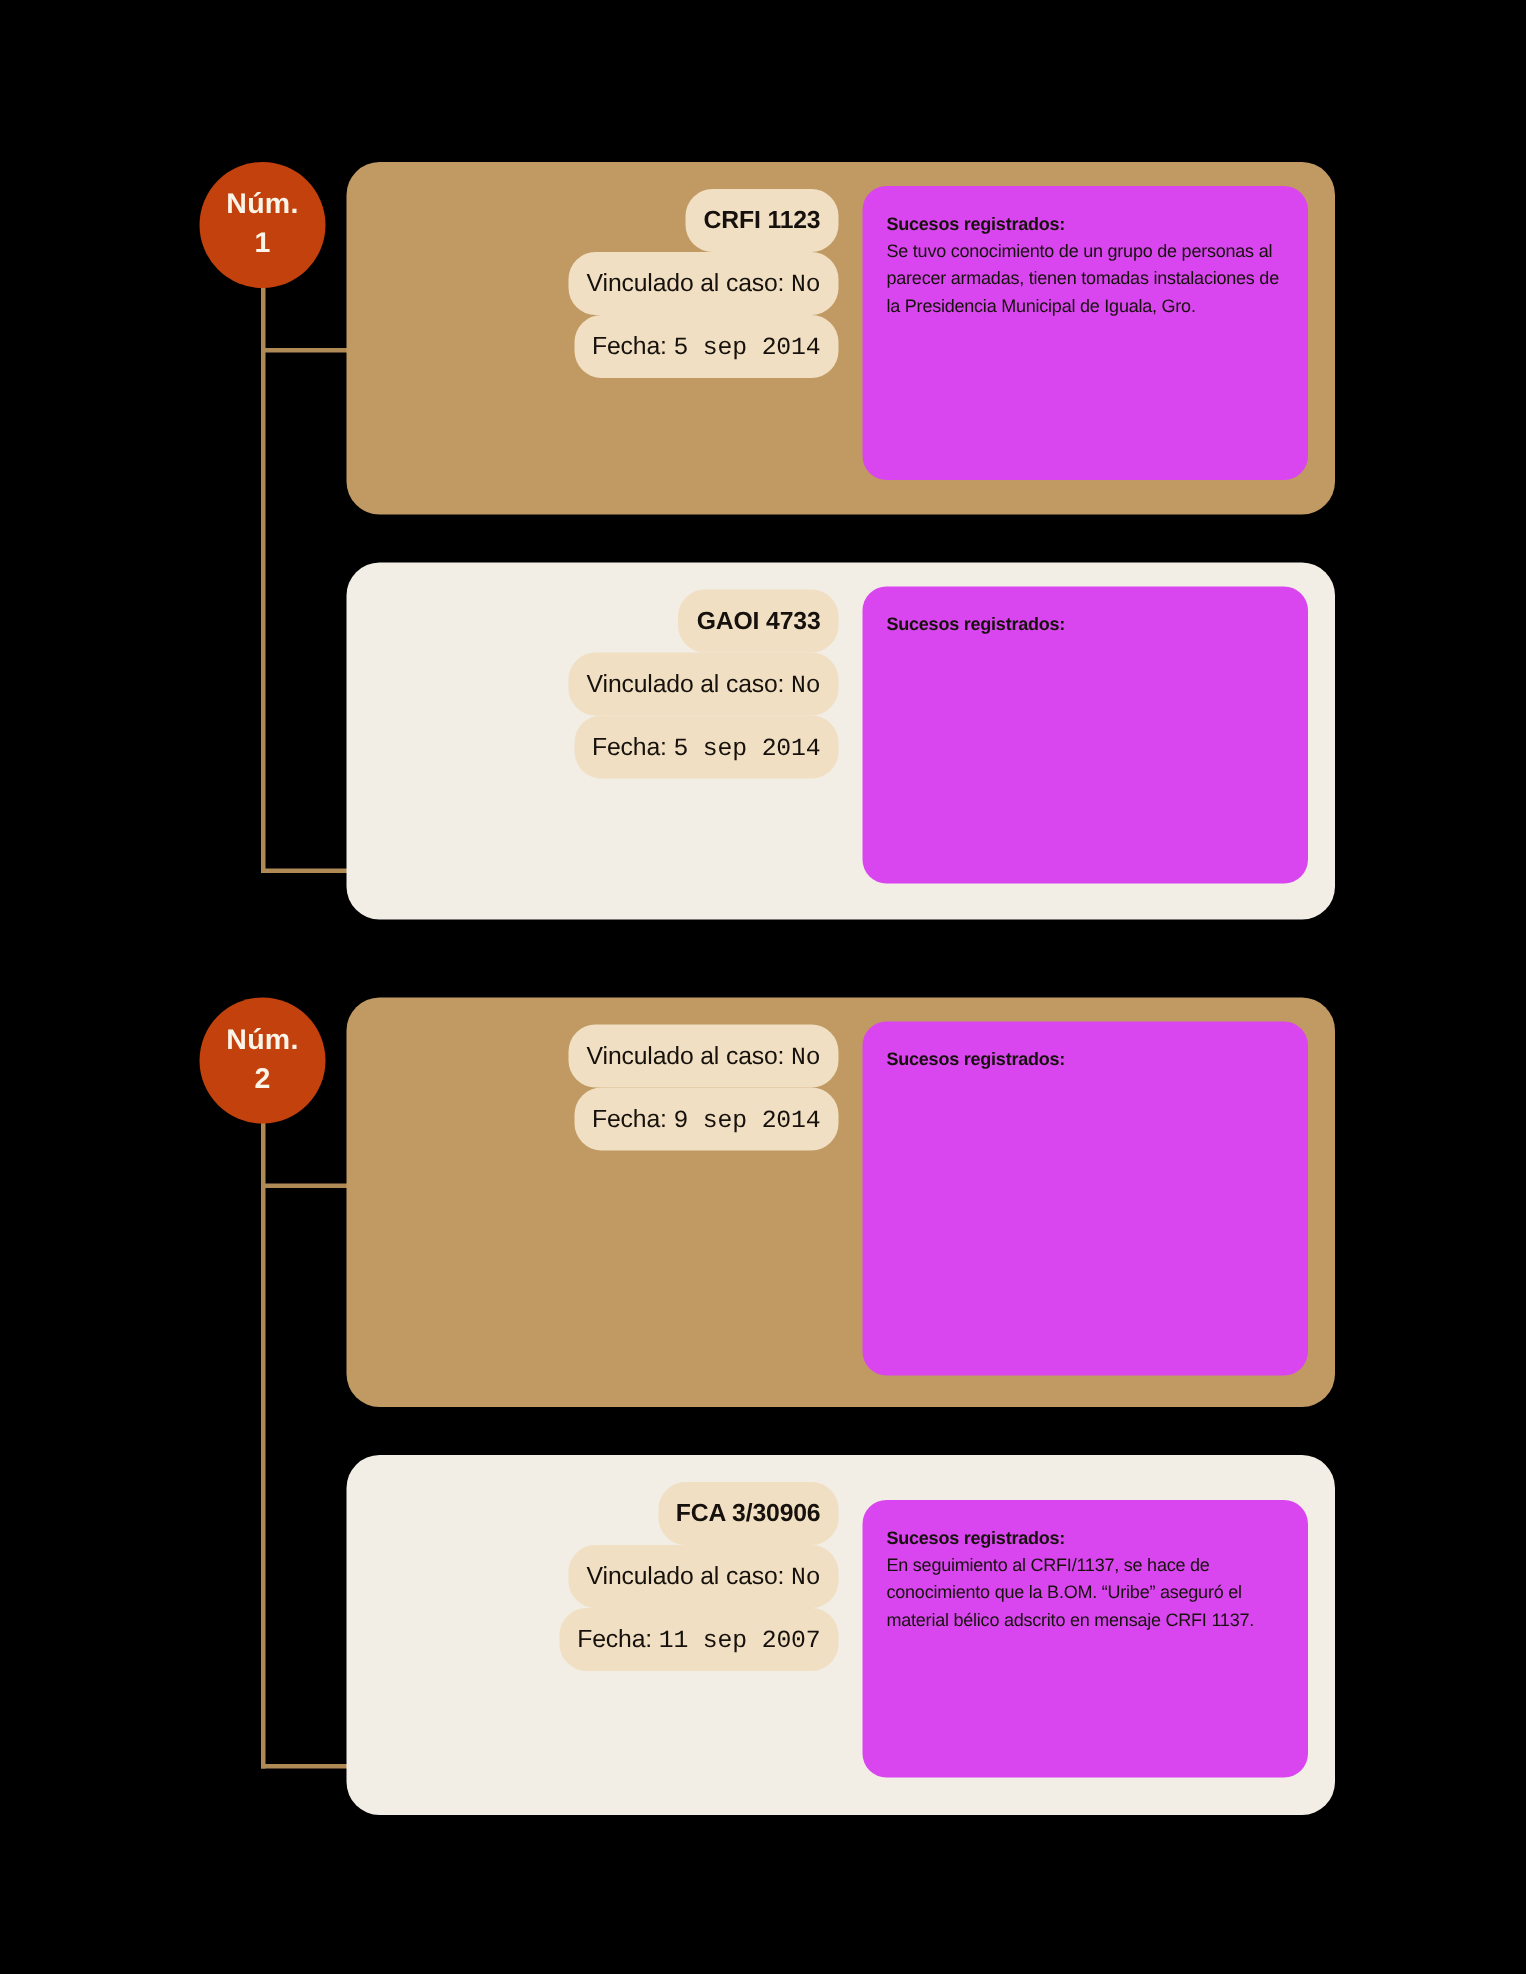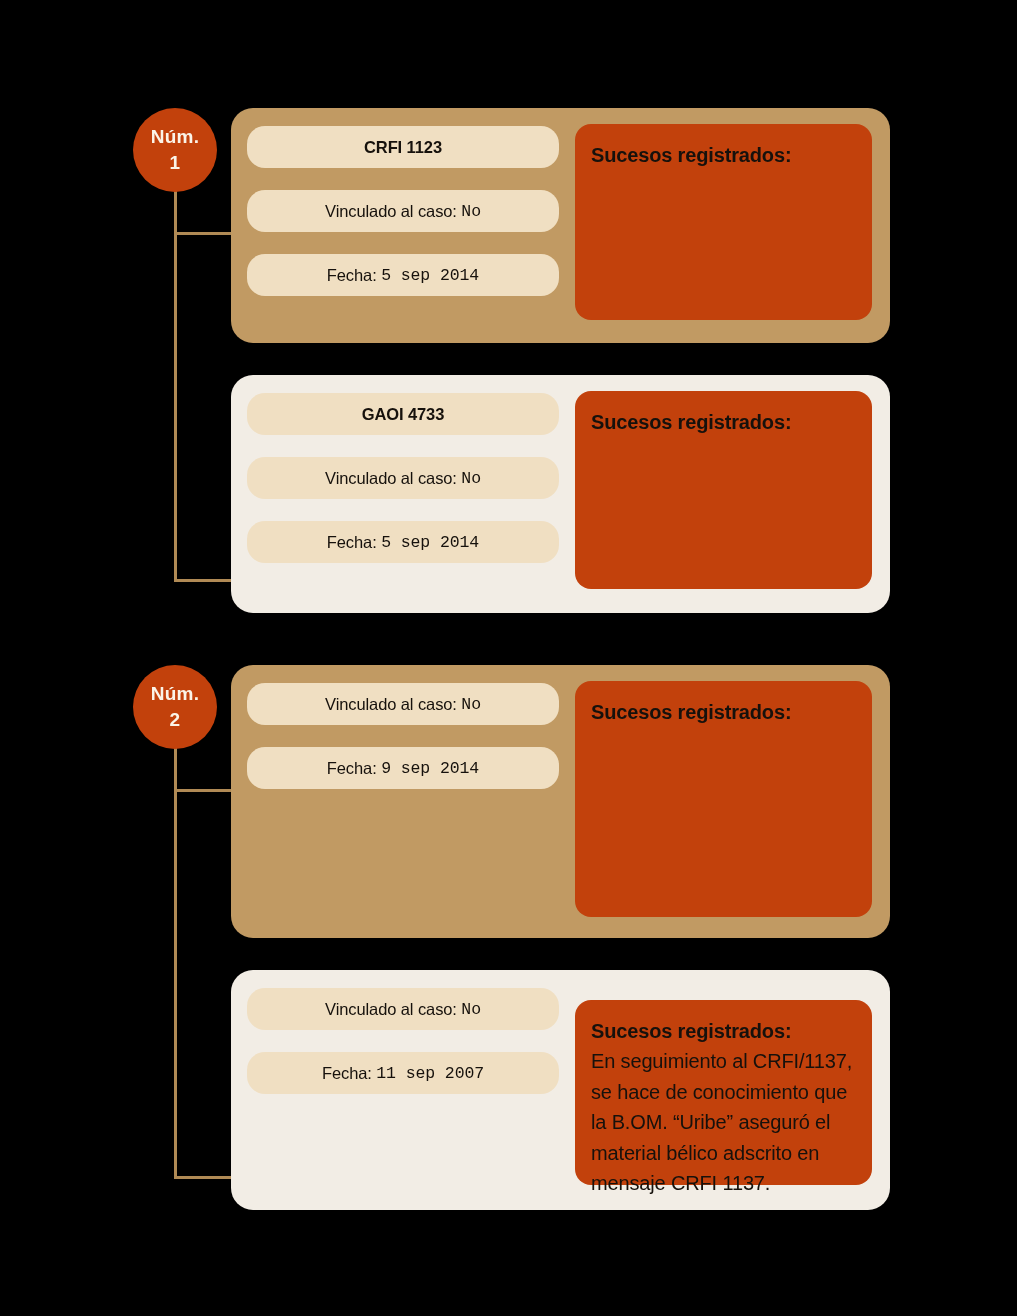--- a/index.html
+++ b/index.html
@@ -68,22 +68,23 @@
     gap: 16px;
   }
   .card.dark  { background: #C19A63; }
   .card.light { background: #F2EDE5; }
 
   .card-left {
     width: 312px;
     flex: 0 0 312px;
     display: flex;
     flex-direction: column;
-    gap: 22px;
+    gap: 0;
     padding-top: 2px;
+    align-items: flex-end;
   }
 
   .pill {
     background: #F0DFC2;
     border-radius: 18px;
     height: 42px;
     display: flex;
     align-items: center;
     justify-content: center;
     text-align: center;
@@ -91,24 +92,24 @@
     color: #16110C;
     padding: 0 12px;
     letter-spacing: -0.1px;
   }
   .pill .lbl { font-weight: 400; }
   .pill .val { font-weight: 400; font-family: Liberation Mono, monospace; }
   .pill.title { font-weight: 700; }
 
   .card-right {
     flex: 1;
-    background: #c2410c;
+    background: #d946ef;
     border-radius: 16px;
     padding: 16px 18px 16px 16px;
-    font-size: 20px;
+    font-size: 12px;
     line-height: 1.52;
     color: #16110C;
     letter-spacing: -0.15px;
   }
   .card-right .sr-head {
     font-weight: 700;
     display: block;
   }
   .card-right .sr-body {
     font-weight: 400;
@@ -150,20 +151,21 @@
         </div>
         <div class="pill">
           <span class="lbl">Vinculado al caso:</span>&nbsp;<span class="val">No</span>
         </div>
         <div class="pill">
           <span class="lbl">Fecha:</span>&nbsp;<span class="val">5 sep 2014</span>
         </div>
       </div>
       <div class="card-right">
         <span class="sr-head">Sucesos registrados:</span>
+        <span class="sr-body">Se tuvo conocimiento de un grupo de personas al parecer armadas, tienen tomadas instalaciones de la Presidencia Municipal de Iguala, Gro.</span>
       </div>
     </div>
 
     <div class="card light" id="card-2">
       <div class="card-left">
         <div class="pill title">
           <span>GAOI 4733</span>
         </div>
         <div class="pill">
           <span class="lbl">Vinculado al caso:</span>&nbsp;<span class="val">No</span>
@@ -198,20 +200,23 @@
           <span class="lbl">Fecha:</span>&nbsp;<span class="val">9 sep 2014</span>
         </div>
       </div>
       <div class="card-right">
         <span class="sr-head">Sucesos registrados:</span>
       </div>
     </div>
 
     <div class="card light" id="card-4">
       <div class="card-left">
+        <div class="pill title">
+          <span>FCA 3/30906</span>
+        </div>
         <div class="pill">
           <span class="lbl">Vinculado al caso:</span>&nbsp;<span class="val">No</span>
         </div>
         <div class="pill">
           <span class="lbl">Fecha:</span>&nbsp;<span class="val">11 sep 2007</span>
         </div>
       </div>
       <div class="card-right">
         <span class="sr-head">Sucesos registrados:</span>
         <span class="sr-body">En seguimiento al CRFI/1137, se hace de conocimiento que la B.OM. “Uribe” aseguró el material bélico adscrito en mensaje CRFI 1137.</span>

